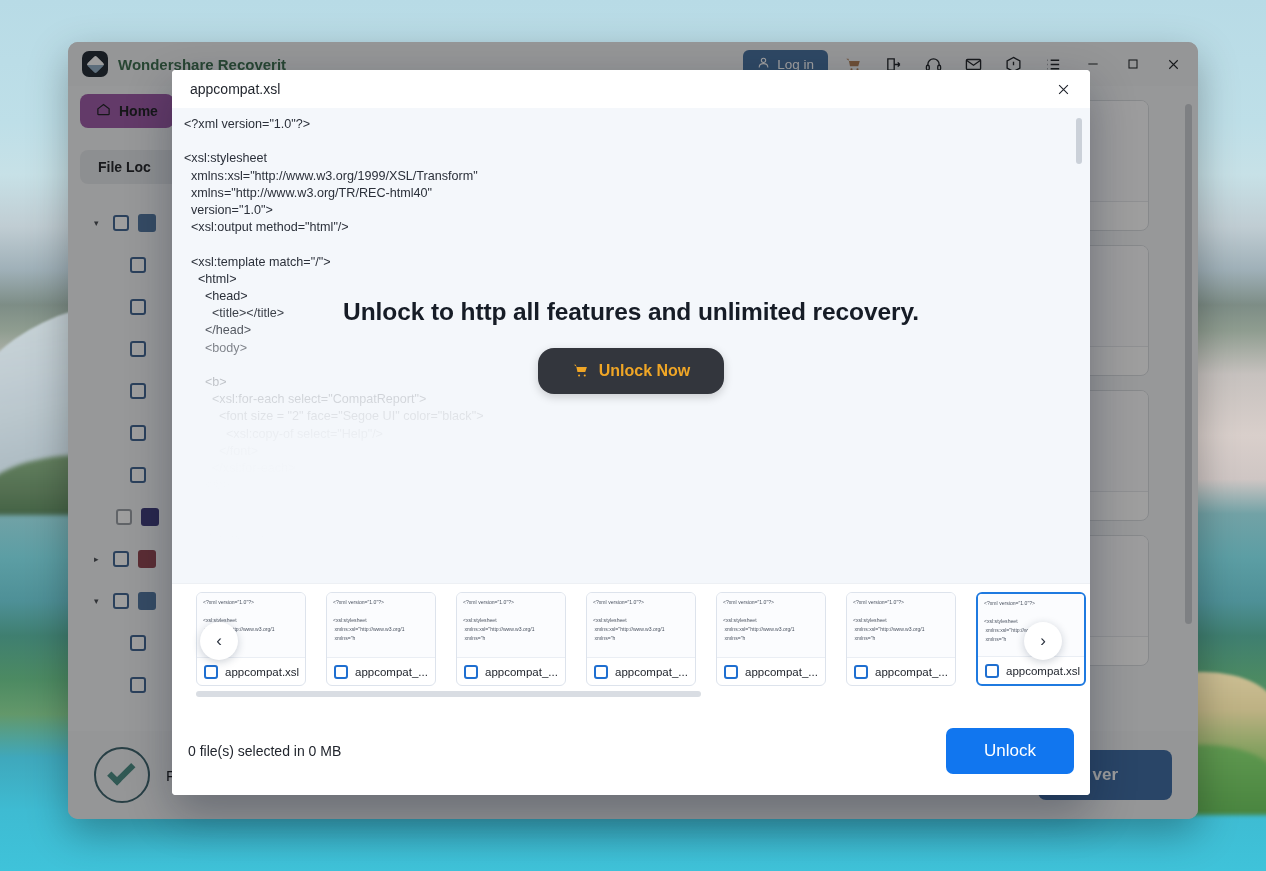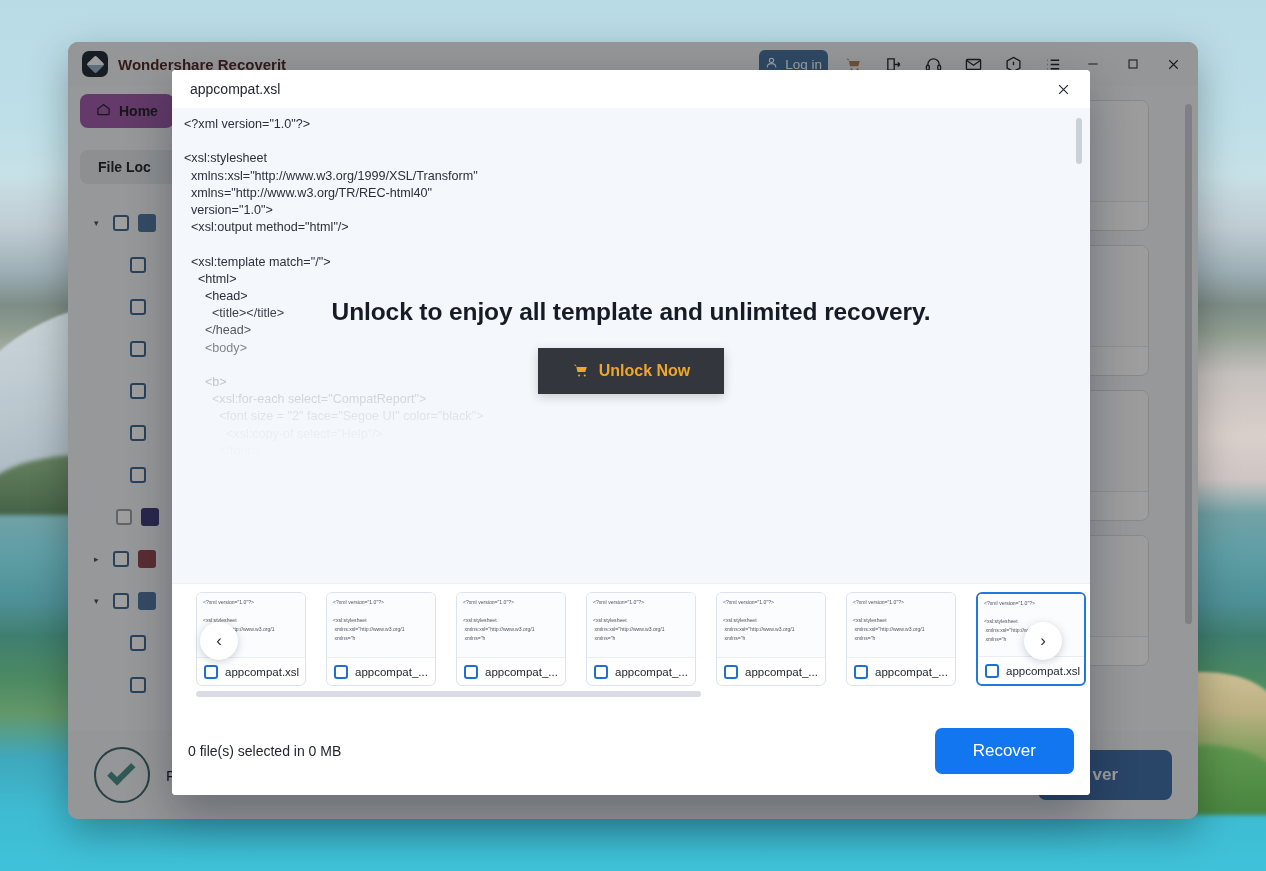--- a/index.html
+++ b/index.html
@@ -99,28 +99,28 @@
     display: flex; align-items: center; justify-content: center;
     flex: none;
   }
   #app-logo .diamond {
     width: 13px; height: 13px;
     background: linear-gradient(135deg,#ffffff 50%, #7ab7e8 50%);
     transform: rotate(45deg);
     border-radius: 2px;
   }
   #app-title {
-    font-size: 15px; font-weight: bold; color: #7f1d1d;
+    font-size: 15px; font-weight: bold; color: #15803d;
     white-space: nowrap;
   }
   #app-titlebar .spacer { flex: 1 1 auto; }
   #login-btn {
     display: flex; align-items: center; gap: 7px;
     background: #1f7ae0; color: #fff;
-    padding: 6px 6px; border-radius: 6px;
+    padding: 6px 14px; border-radius: 6px;
     font-size: 13.5px; white-space: nowrap;
   }
   .tb-ico {
     width: 30px; height: 28px;
     display: flex; align-items: center; justify-content: center;
     color: #242a33;
   }
   .tb-ico svg { display: block; }
   #cart-ico { color: #e2791e; }
 
@@ -276,21 +276,21 @@
     pointer-events: none;
   }
   #unlock-title {
     font-size: 24.5px; font-weight: bold; color: #161c26;
     text-align: center;
     letter-spacing: -.1px;
   }
   #unlock-btn {
     pointer-events: auto;
     background: #33363d; color: #f0a626;
-    border-radius: 0;
+    border-radius: 16px;
     padding: 14px 34px;
     font-size: 16px; font-weight: bold;
     display: flex; align-items: center; gap: 10px;
     box-shadow: 0 3px 10px rgba(0,0,0,.18);
   }
   #unlock-btn .cart { color: #f0a626; display: flex; }
 
   
   #thumb-strip {
     flex: none; height: 124px;
@@ -557,21 +557,21 @@
 
   <div id="preview-area">
     <div id="code-block"><span class="ln" style="opacity: 1;">&lt;?xml version="1.0"?&gt;</span><span class="ln" style="opacity: 1;">&nbsp;</span><span class="ln" style="opacity: 1;">&lt;xsl:stylesheet</span><span class="ln" style="opacity: 1;">  xmlns:xsl="http://www.w3.org/1999/XSL/Transform"</span><span class="ln" style="opacity: 1;">  xmlns="http://www.w3.org/TR/REC-html40"</span><span class="ln" style="opacity: 1;">  version="1.0"&gt;</span><span class="ln" style="opacity: 1;">  &lt;xsl:output method="html"/&gt;</span><span class="ln" style="opacity: 1;">&nbsp;</span><span class="ln" style="opacity: 1;">  &lt;xsl:template match="/"&gt;</span><span class="ln" style="opacity: 1;">    &lt;html&gt;</span><span class="ln" style="opacity: 1;">      &lt;head&gt;</span><span class="ln" style="opacity: 0.918;">        &lt;title&gt;&lt;/title&gt;</span><span class="ln" style="opacity: 0.828;">      &lt;/head&gt;</span><span class="ln" style="opacity: 0.738;">      &lt;body&gt;</span><span class="ln" style="opacity: 0.649;">&nbsp;</span><span class="ln" style="opacity: 0.559;">      &lt;b&gt;</span><span class="ln" style="opacity: 0.47;">        &lt;xsl:for-each select="CompatReport"&gt;</span><span class="ln" style="opacity: 0.38;">          &lt;font size = "2" face="Segoe UI" color="black"&gt;</span><span class="ln" style="opacity: 0.29;">            &lt;xsl:copy-of select="Help"/&gt;</span><span class="ln" style="opacity: 0.201;">          &lt;/font&gt;</span><span class="ln" style="opacity: 0.111;">        &lt;/xsl:for-each&gt;</span><span class="ln" style="opacity: 0.05;">      &lt;/b&gt;</span><span class="ln" style="opacity: 0.05;">&nbsp;</span><span class="ln" style="opacity: 0.05;">&nbsp;</span><span class="ln" style="opacity: 0.05;">      &lt;br/&gt;&lt;br/&gt;</span></div>
     <div id="code-fade"></div>
 
     <div id="code-scrollbar">
       <div id="code-scroll-thumb"></div>
     </div>
 
     <div id="unlock-overlay">
-      <div id="unlock-title">Unlock to enjoy all template and unlimited recovery.</div>
+      <div id="unlock-title">Unlock to http all features and unlimited recovery.</div>
       <div id="unlock-btn">
         <span class="cart">
           <svg width="17" height="17" viewBox="0 0 24 24" fill="currentColor">
             <path d="M2.5 4h3l2.2 10.2h11L21 7H7.2"></path>
               <circle cx="10" cy="19" r="1.5"></circle>
               <circle cx="18" cy="19" r="1.5"></circle>
           </svg>
         </span>
         <span>Unlock Now</span>
       </div>
@@ -661,15 +661,15 @@
     <div class="nav-btn" id="nav-prev">‹</div>
     <div class="nav-btn" id="nav-next">›</div>
     <div id="hscroll-track">
       <div id="hscroll-thumb"></div>
     </div>
   </div>
 
   <div id="modal-footer">
     <div id="selection-status">0 file(s) selected in 0 MB</div>
     <div class="spacer"></div>
-    <div id="recover-btn">Recover</div>
+    <div id="recover-btn">Unlock</div>
   </div>
 </div>
 
 </body></html>

